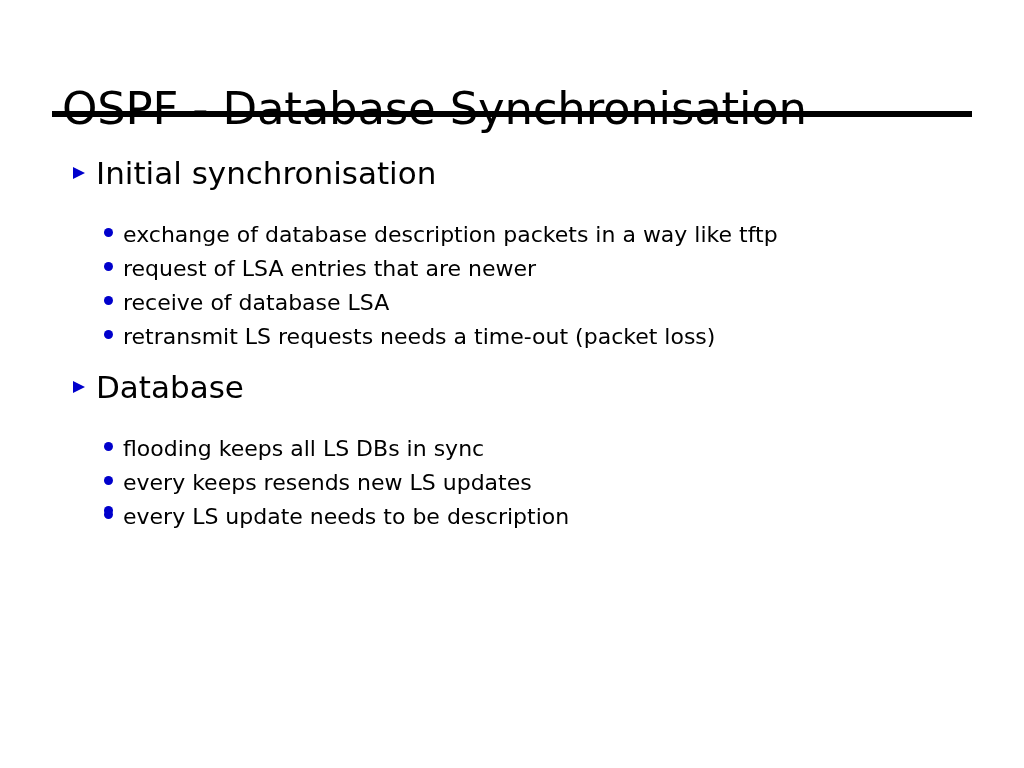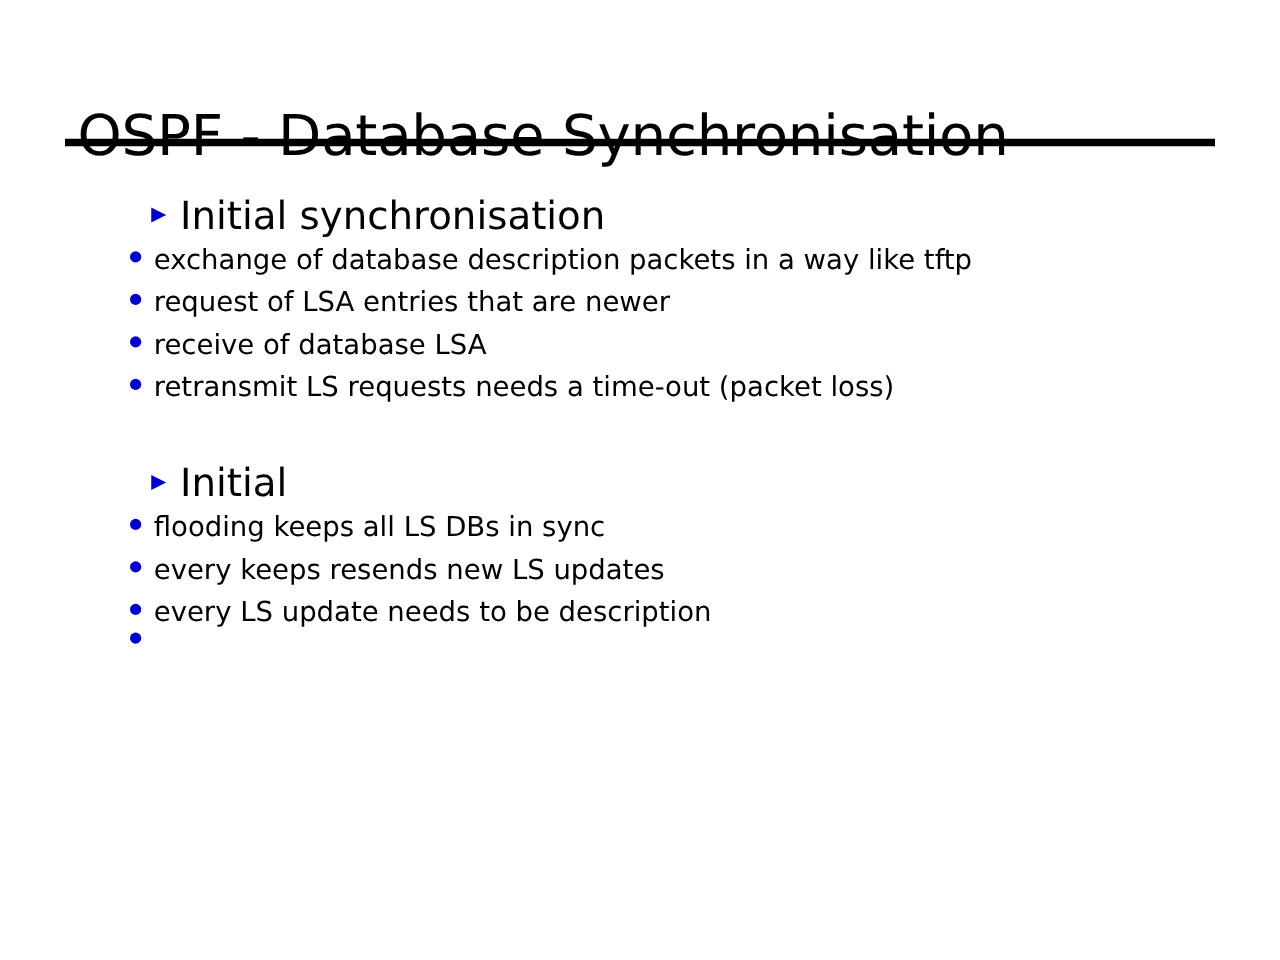--- a/index.html
+++ b/index.html
@@ -61,21 +61,20 @@
   .group + .group {
     margin-top: 38px;
   }
 
   
   .l1 {
     display: flex;
     align-items: baseline;
     padding-left: 72px;
     height: 40px;
-    margin-left: 48px;
   }
 
   .tri-bullet {
     flex: 0 0 auto;
     width: 14px;
     height: 16px;
     position: relative;
     top: -3px;
     margin-right: 10px;
     display: inline-block;
@@ -113,20 +112,21 @@
     position: relative;
     top: -5px;
     margin-right: 10px;
     display: inline-block;
   }
 
   .l2-label {
     font-size: 22px;
     line-height: 28px;
     white-space: nowrap;
+    margin-top: 26px;
   }
 </style>
 </head>
 <body>
 
 <div class="slide">
 
   <h1 class="slide-title">OSPF - Database Synchronisation</h1>
 
   <div class="title-rule"></div>
@@ -162,21 +162,21 @@
       </ul>
     </div>
 
     <div class="group">
       <div class="l1">
         <span class="tri-bullet">
           <svg width="14" height="16" viewBox="0 0 14 16" xmlns="http://www.w3.org/2000/svg">
             <polygon points="1,2 13,8 1,14" fill="#0000CC"></polygon>
           </svg>
         </span>
-        <span class="l1-label">Initial</span>
+        <span class="l1-label">Database</span>
       </div>
       <ul class="l2-list">
         <li class="l2">
           <span class="dot-bullet"></span>
           <span class="l2-label">flooding keeps all LS DBs in sync</span>
         </li>
         <li class="l2">
           <span class="dot-bullet"></span>
           <span class="l2-label">every keeps resends new LS updates</span>
         </li>

